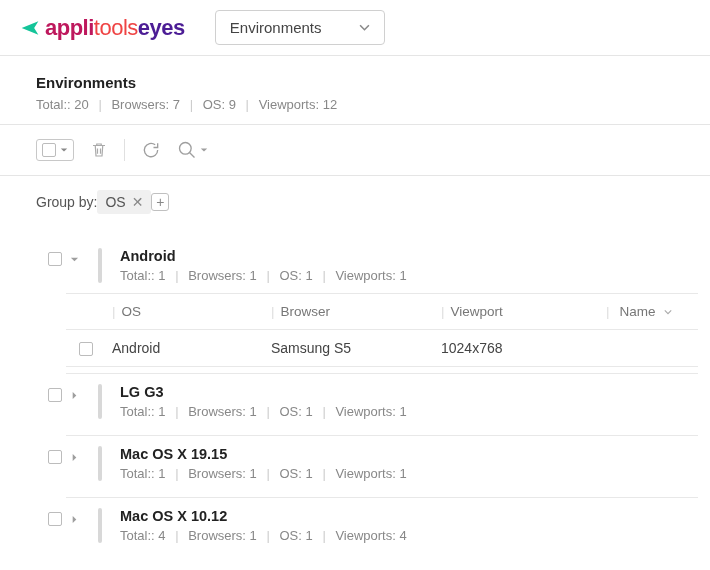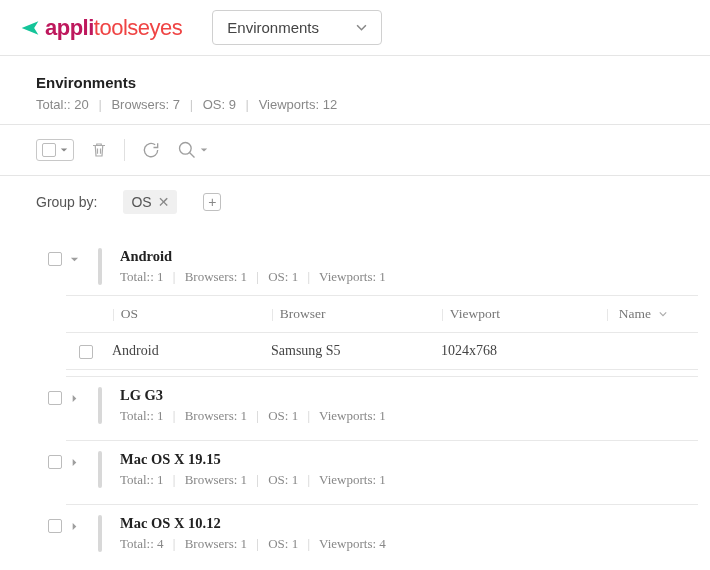--- a/index.html
+++ b/index.html
@@ -17,21 +17,21 @@
     display: flex;
     align-items: center;
     padding: 10px 20px;
     border-bottom: 1px solid #e5e5e5;
     gap: 30px;
   }
   .logo { display: flex; align-items: center; gap: 3px; font-size: 22px; font-weight: 600; }
   .logo-mark { color: #14c499; margin-right: 2px; }
   .logo-appli { color: #be185d; letter-spacing: -0.5px; }
   .logo-tools { color: #ef4444; font-weight: 400; letter-spacing: -0.5px; }
-  .logo-eyes { color: #ef4444; font-weight: 400; letter-spacing: -0.5px; }
+  .logo-eyes { color: #4c1d95; font-weight: 700; letter-spacing: -0.5px; }
   .dropdown {
     border: 1px solid #d0d0d0;
     border-radius: 4px;
     padding: 8px 14px;
     width: 170px;
     display: flex;
     align-items: center;
     justify-content: space-between;
     cursor: pointer;
     color: #444;
@@ -70,21 +70,21 @@
     display: inline-block;
     background: #fff;
   }
   .icon-btn { color: #9e9e9e; cursor: pointer; display: flex; align-items: center; }
   .vsep { width: 1px; height: 22px; background: #e0e0e0; }
   
   .groupby {
     padding: 14px 36px;
     display: flex;
     align-items: center;
-    gap: 26px;
+    gap: 0;
     color: #555;
   }
   .chip {
     background: #f0f0f0;
     border-radius: 3px;
     padding: 4px 8px;
     display: flex;
     align-items: center;
     gap: 6px;
     color: #555;
@@ -96,21 +96,21 @@
     border-radius: 3px;
     display: flex;
     align-items: center;
     justify-content: center;
     color: #888;
     font-size: 14px;
     cursor: pointer;
     line-height: 1;
   }
   
-  .groups { padding: 12px 12px 0 36px; font-family: Liberation Serif, serif; }
+  .groups { padding: 12px 12px 0 36px; }
   .group { margin-bottom: 0; }
   .group-head {
     display: flex;
     align-items: flex-start;
     gap: 10px;
     padding: 8px 0 10px 12px;
   }
   .group-cb-expand { display: flex; align-items: center; gap: 8px; padding-top: 4px; width: 40px; }
   .expand-icon { color: #9e9e9e; cursor: pointer; font-size: 11px; }
   .group-bar { width: 4px; background: #d8d8d8; border-radius: 2px; align-self: stretch; }

